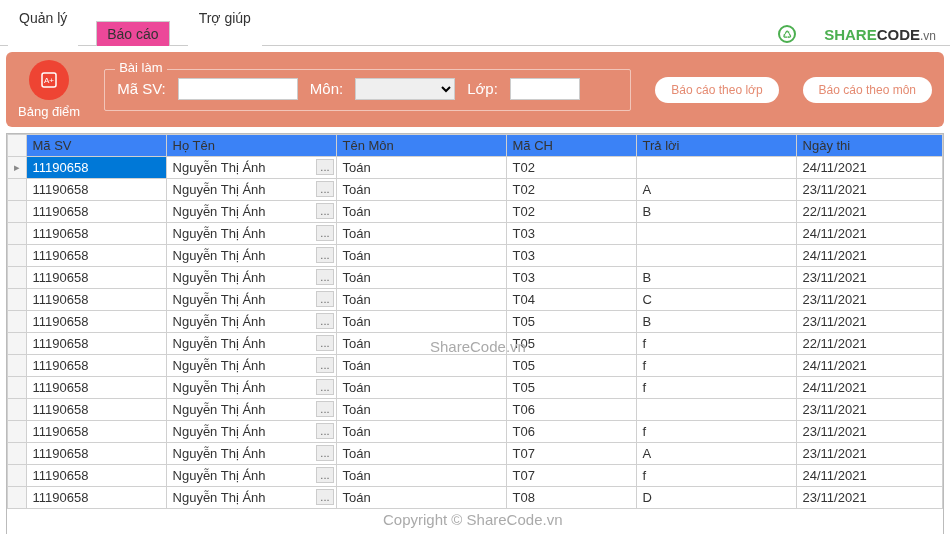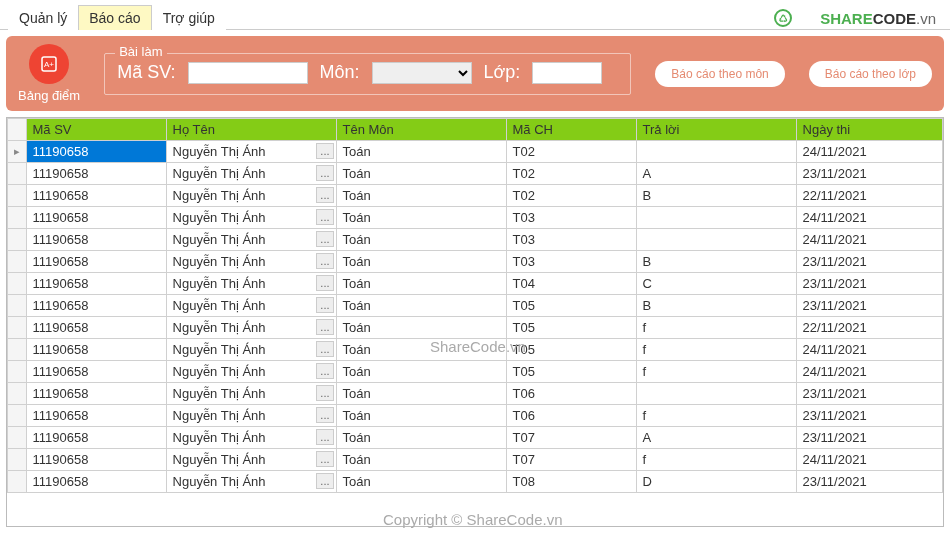--- a/index.html
+++ b/index.html
@@ -16,38 +16,39 @@
   }
   .topbar {
     display: flex;
     align-items: flex-end;
     justify-content: space-between;
     padding: 4px 8px 0 8px;
     border-bottom: 1px solid #ccc;
   }
   .tabs {
     display: flex;
-    gap: 0;
+    gap: 18px;
   }
   .tab {
     padding: 4px 10px;
     border: 1px solid #ccc;
     border-bottom: none;
     background: #fff;
     font-size: 14px;
     cursor: pointer;
     position: relative;
     top: 1px;
   }
   .tab.inactive {
     border-color: transparent;
   }
   .tab.active {
-    background: #fef9c3;
+    background: #ec4899;
     border-color: #ccc;
+    margin-top: 16px;
   }
   .logo {
     display: flex;
     align-items: center;
     gap: 4px;
     font-weight: bold;
     font-size: 15px;
     padding-right: 6px;
     padding-bottom: 2px;
   }
@@ -56,21 +57,21 @@
     height: 18px;
     border: 2px solid #4caf50;
     border-radius: 50%;
     display: flex;
     align-items: center;
     justify-content: center;
     color: #4caf50;
     font-size: 10px;
   }
   .logo .green { color: #4caf50; margin-left: 24px; }
-  .logo .gray { color: #666; font-weight: normal; font-size: 15px; }
+  .logo .gray { color: #666; font-weight: normal; font-size: 12px; }
   .toolbar {
     background: #e58b72;
     margin: 6px;
     border-radius: 6px;
     padding: 8px 12px;
     display: flex;
     align-items: center;
     gap: 24px;
     color: #fff;
   }
@@ -110,21 +111,21 @@
     gap: 12px;
   }
   .form-group .legend {
     position: absolute;
     top: -10px;
     left: 10px;
     background: #e58b72;
     padding: 0 4px;
     font-size: 13px;
   }
-  .form-group label { font-size: 18px; }
+  .form-group label { font-size: 15px; }
   .form-group input, .form-group select {
     height: 22px;
     border: 1px solid #ccc;
     font-size: 12px;
   }
   .inp-ma { width: 120px; }
   .inp-mon { width: 100px; }
   .inp-lop { width: 70px; }
   .report-btn {
     background: #fff;
@@ -149,21 +150,21 @@
     font-size: 13px;
   }
   th, td {
     border: 1px solid #d0d0d0;
     padding: 3px 6px;
     text-align: left;
     height: 22px;
     white-space: nowrap;
   }
   th {
-    background: #84cc16;
+    background: #3b82f6;
     font-weight: normal;
   }
   .row-selector {
     width: 18px;
     text-align: center;
     background: #f5f5f5;
     color: #888;
     font-size: 11px;
   }
   td.selected {
@@ -224,22 +225,22 @@
   </div>
   <div class="form-group">
     <span class="legend">Bài làm</span>
     <label>Mã SV:</label>
     <input class="inp-ma" type="text" style="">
     <label>Môn:</label>
     <select class="inp-mon"></select>
     <label>Lớp:</label>
     <input class="inp-lop" type="text" style="">
   </div>
+  <button class="report-btn">Báo cáo theo lớp</button>
   <button class="report-btn">Báo cáo theo môn</button>
-  <button class="report-btn">Báo cáo theo lớp</button>
 </div>
 
 <div class="grid-wrap">
   <table>
     <thead>
       <tr>
         <th class="row-selector"></th>
         <th class="col-masv">Mã SV</th>
         <th class="col-hoten">Họ Tên</th>
         <th class="col-tenmon">Tên Môn</th>

